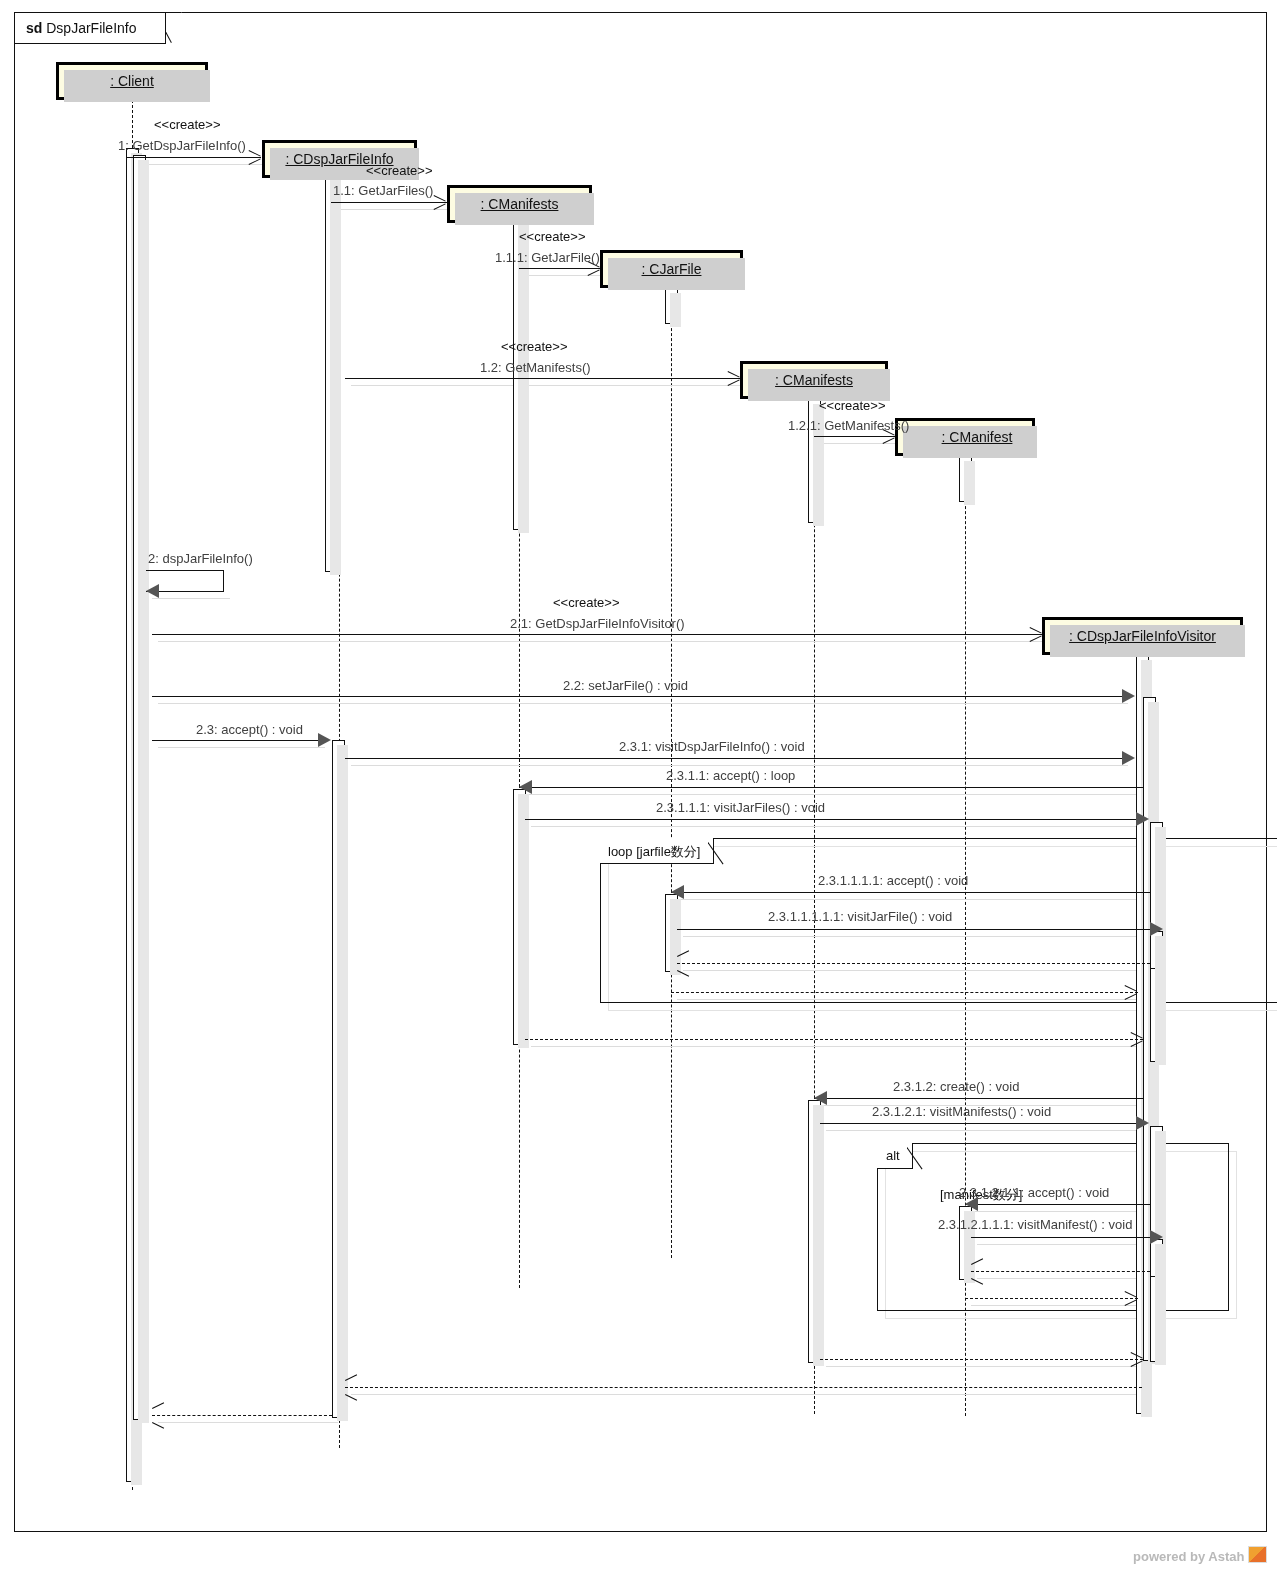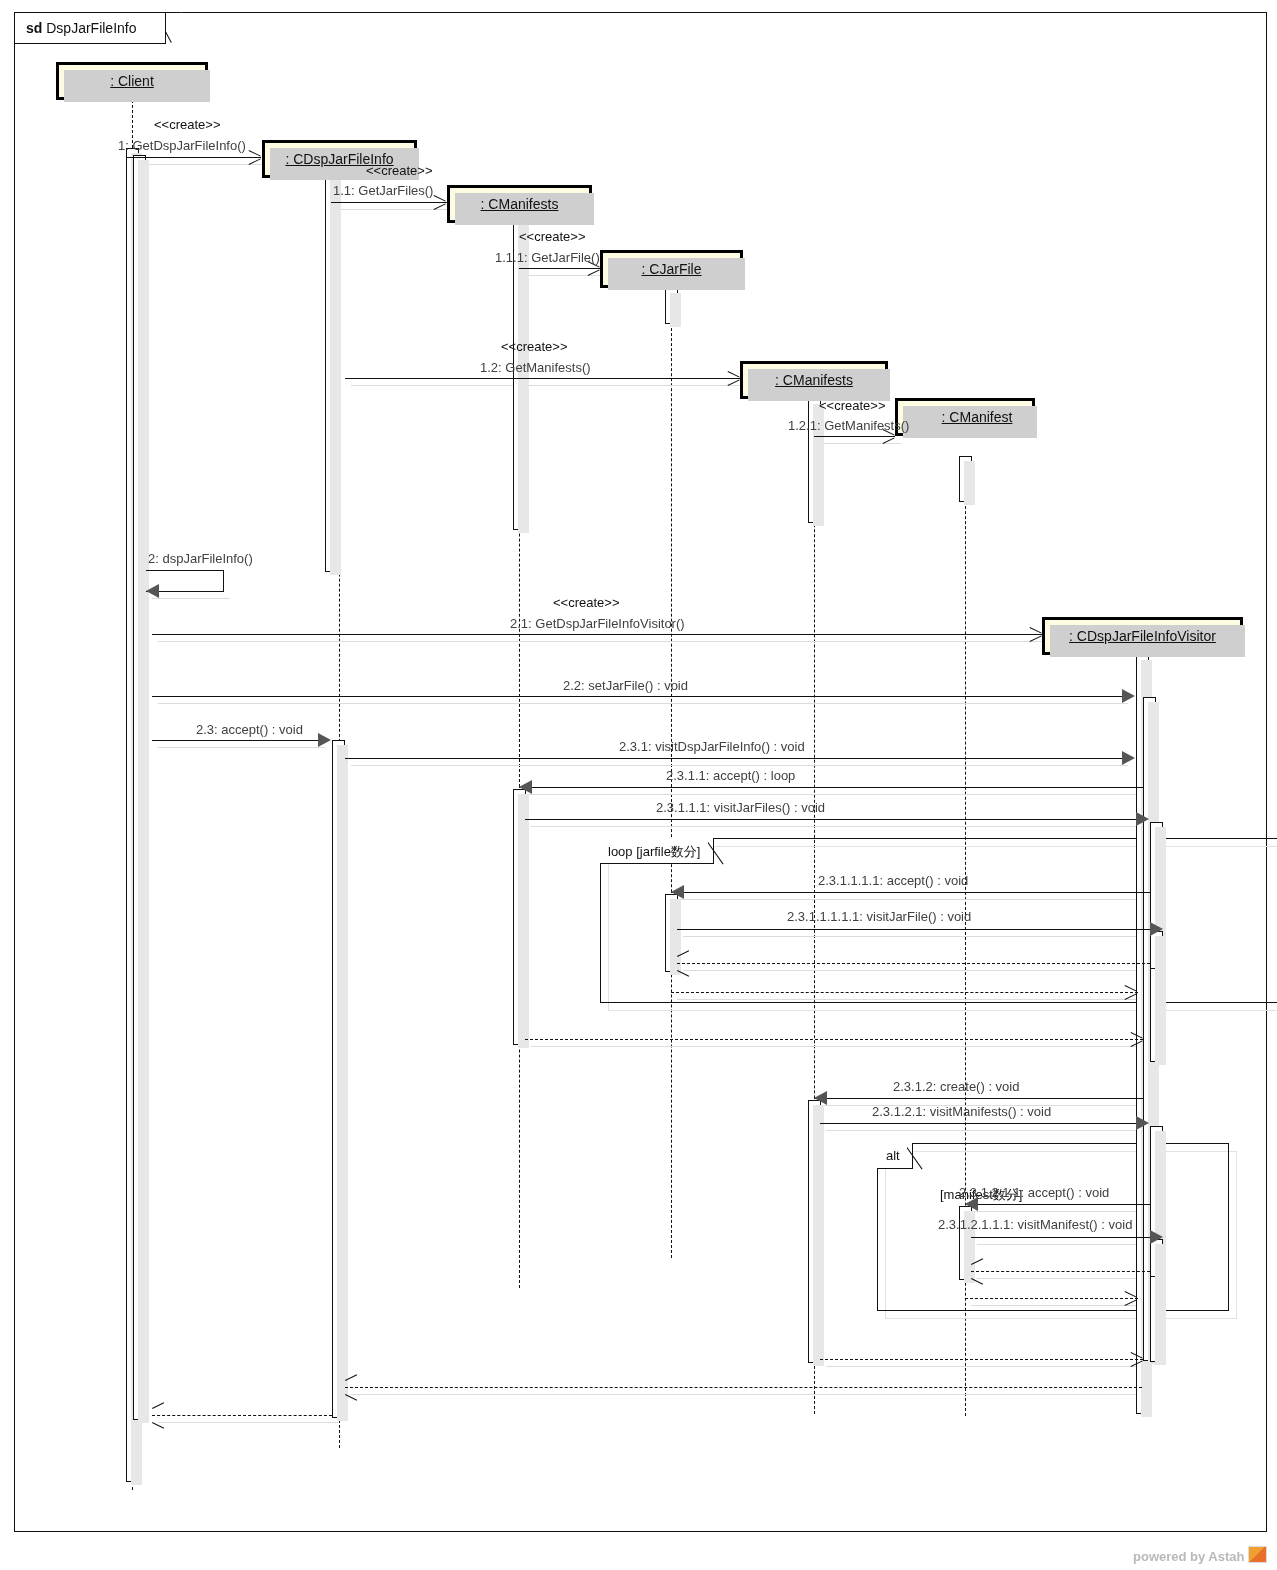--- a/index.html
+++ b/index.html
@@ -244,21 +244,21 @@
   <div class="lbl" style="left:656px;top:800px;">2.3.1.1.1: visitJarFiles() : void</div>
   <div class="msg" style="left:525px;top:819px;width:611px;"></div>
   <div class="msgshadow" style="left:531px;top:826px;width:611px;"></div>
   <div class="ah ah-r-filled" style="left:1136px;top:812px;"></div>
 
   <div class="lbl" style="left:818px;top:873px;">2.3.1.1.1.1: accept() : void</div>
   <div class="msg" style="left:671px;top:892px;width:480px;"></div>
   <div class="msgshadow" style="left:677px;top:899px;width:480px;"></div>
   <div class="ah ah-l-filled" style="left:671px;top:885px;"></div>
 
-  <div class="lbl" style="left:787px;top:909px;">2.3.1.1.1.1.1: visitJarFile() : void</div>
+  <div class="lbl" style="left:768px;top:909px;">2.3.1.1.1.1.1: visitJarFile() : void</div>
   <div class="msg" style="left:677px;top:929px;width:473px;"></div>
   <div class="msgshadow" style="left:683px;top:936px;width:473px;"></div>
   <div class="ah ah-r-filled" style="left:1150px;top:922px;"></div>
 
   <div class="msg ret" style="left:677px;top:963px;width:473px;"></div>
   <div class="msgshadow" style="left:683px;top:970px;width:473px;"></div>
   <div class="ah-open" style="left:677px;top:956px;">
     <i style="transform:rotate(-26deg);transform-origin:left top;"></i>
     <i style="top:14px;transform:rotate(26deg);transform-origin:left bottom;"></i>
   </div>
@@ -345,21 +345,21 @@
       <span>: CManifests</span>
   </div>
   <div class="obj" style="left:600px;top:250px;width:143px;height:38px;">
     <i class="shadow"></i>
       <span>: CJarFile</span>
   </div>
   <div class="obj" style="left:740px;top:361px;width:148px;height:38px;">
     <i class="shadow"></i>
       <span>: CManifests</span>
   </div>
-  <div class="obj" style="left:895px;top:398px;width:140px;height:38px;padding-left:24px;">
+  <div class="obj" style="left:895px;top:418px;width:140px;height:38px;padding-left:24px;">
     <i class="shadow"></i>
       <span>: CManifest</span>
   </div>
   <div class="obj" style="left:1042px;top:617px;width:201px;height:38px;">
     <i class="shadow"></i>
       <span>: CDspJarFileInfoVisitor</span>
   </div>
 
   <div class="wm" style="left:1133px;top:1549px;">powered by Astah</div>
   <div class="wm-logo" style="left:1248px;top:1546px;"></div>

